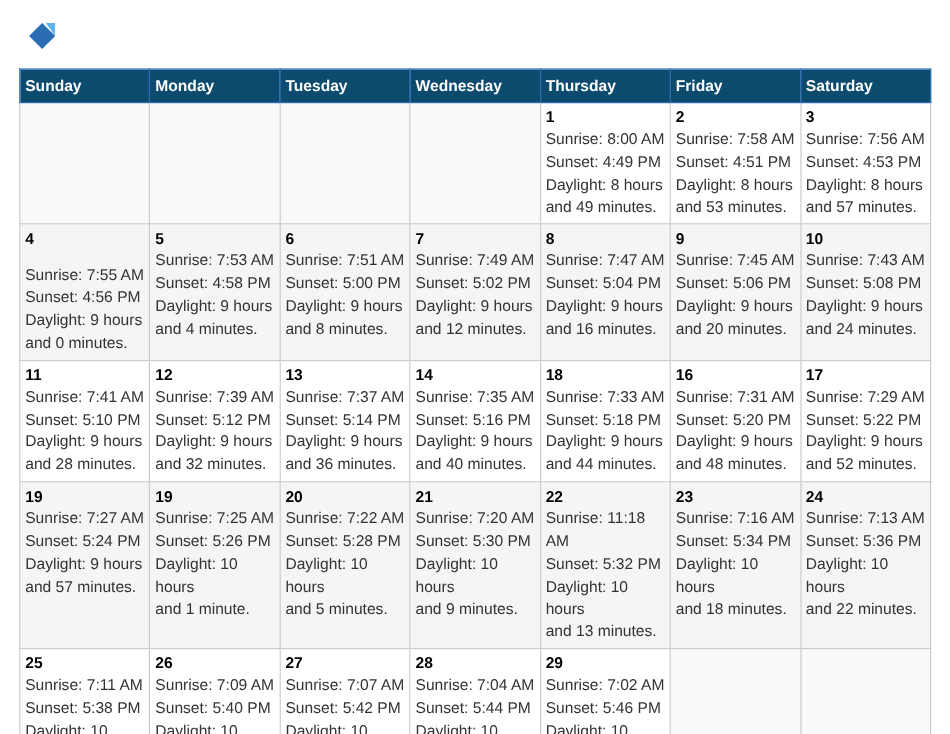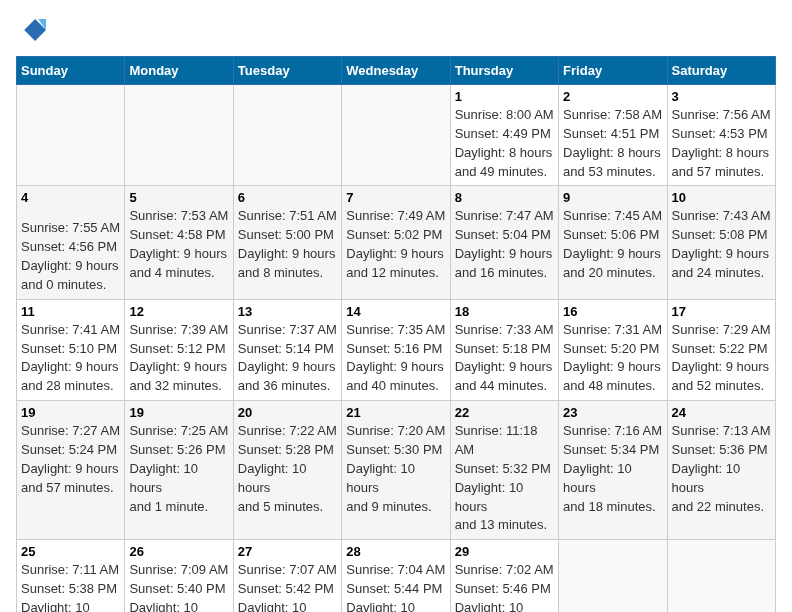--- a/index.html
+++ b/index.html
@@ -28,21 +28,21 @@
     .title-block { text-align: right; }
     .main-title { font-size: 36px; font-weight: bold; color: #222; }
     .sub-title { font-size: 16px; color: #444; }
 
     table {
       width: 100%;
       border-collapse: collapse;
       font-size: 11px;
     }
     thead tr {
-      background: #0369a1;
+      background: #0c4a6e;
       color: #fff;
     }
     thead th {
       padding: 6px 4px;
       text-align: left;
       font-size: 13px;
       font-weight: bold;
       border: 1px solid #2a6db5;
     }
     tbody td {

